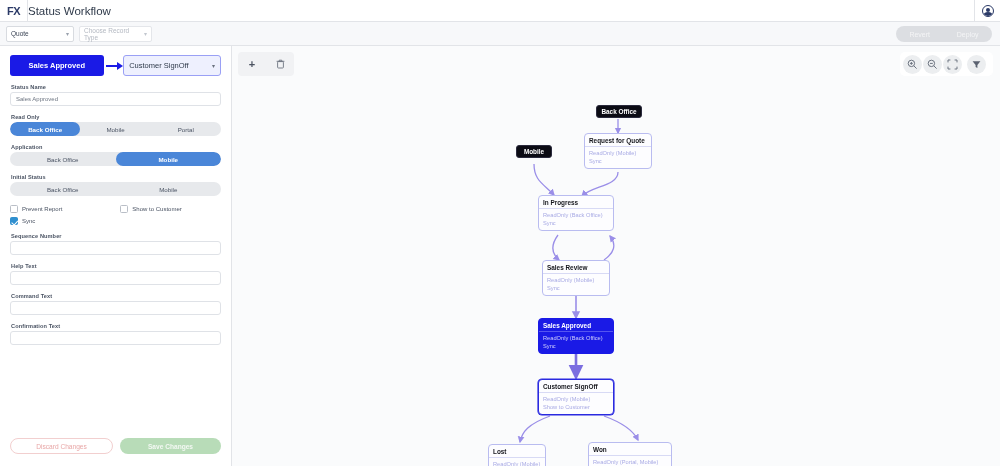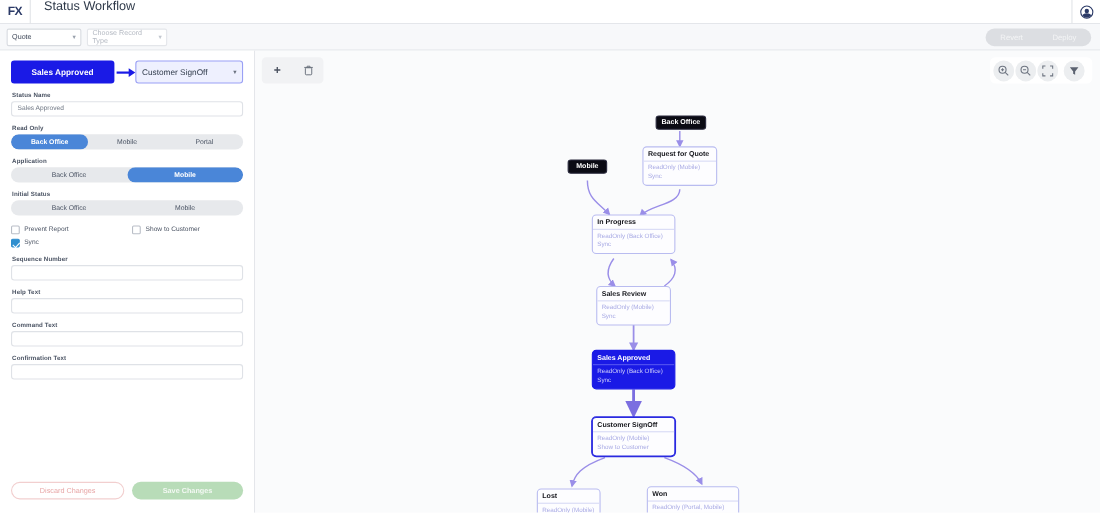--- a/index.html
+++ b/index.html
@@ -14,34 +14,34 @@
     width: 1000px; height: 472px;
     background: #ffffff;
     overflow: hidden;
   }
 
   
   .topbar {
     position: absolute; left: 0; top: 0; width: 1000px; height: 22px;
     background: #ffffff;
     border-bottom: 1px solid #e2e4e8;
-    display: flex; align-items: flex-start;
+    display: flex; align-items: center;
   }
   .logo-box {
     width: 28px; height: 22px;
     display: flex; align-items: center; justify-content: center;
     border-right: 1px solid #e2e4e8;
   }
   .logo-text {
     font-size: 11px; font-weight: bold; color: #2b3a67;
     letter-spacing: -0.5px;
     font-family: "Liberation Sans", sans-serif;
   }
   .page-title {
-    margin-left: 12px; font-size: 11.5px; color: #2f3a4a; font-weight: 400;
+    margin-left: 0; font-size: 11.5px; color: #2f3a4a; font-weight: 400;
   }
   .avatar-wrap {
     position: absolute; right: 0; top: 0; width: 26px; height: 22px;
     display: flex; align-items: center; justify-content: center;
     border-left: 1px solid #e2e4e8;
   }
   .avatar {
     width: 12px; height: 12px; border-radius: 50%;
     border: 1.2px solid #2b3a67;
     position: relative; overflow: hidden;

